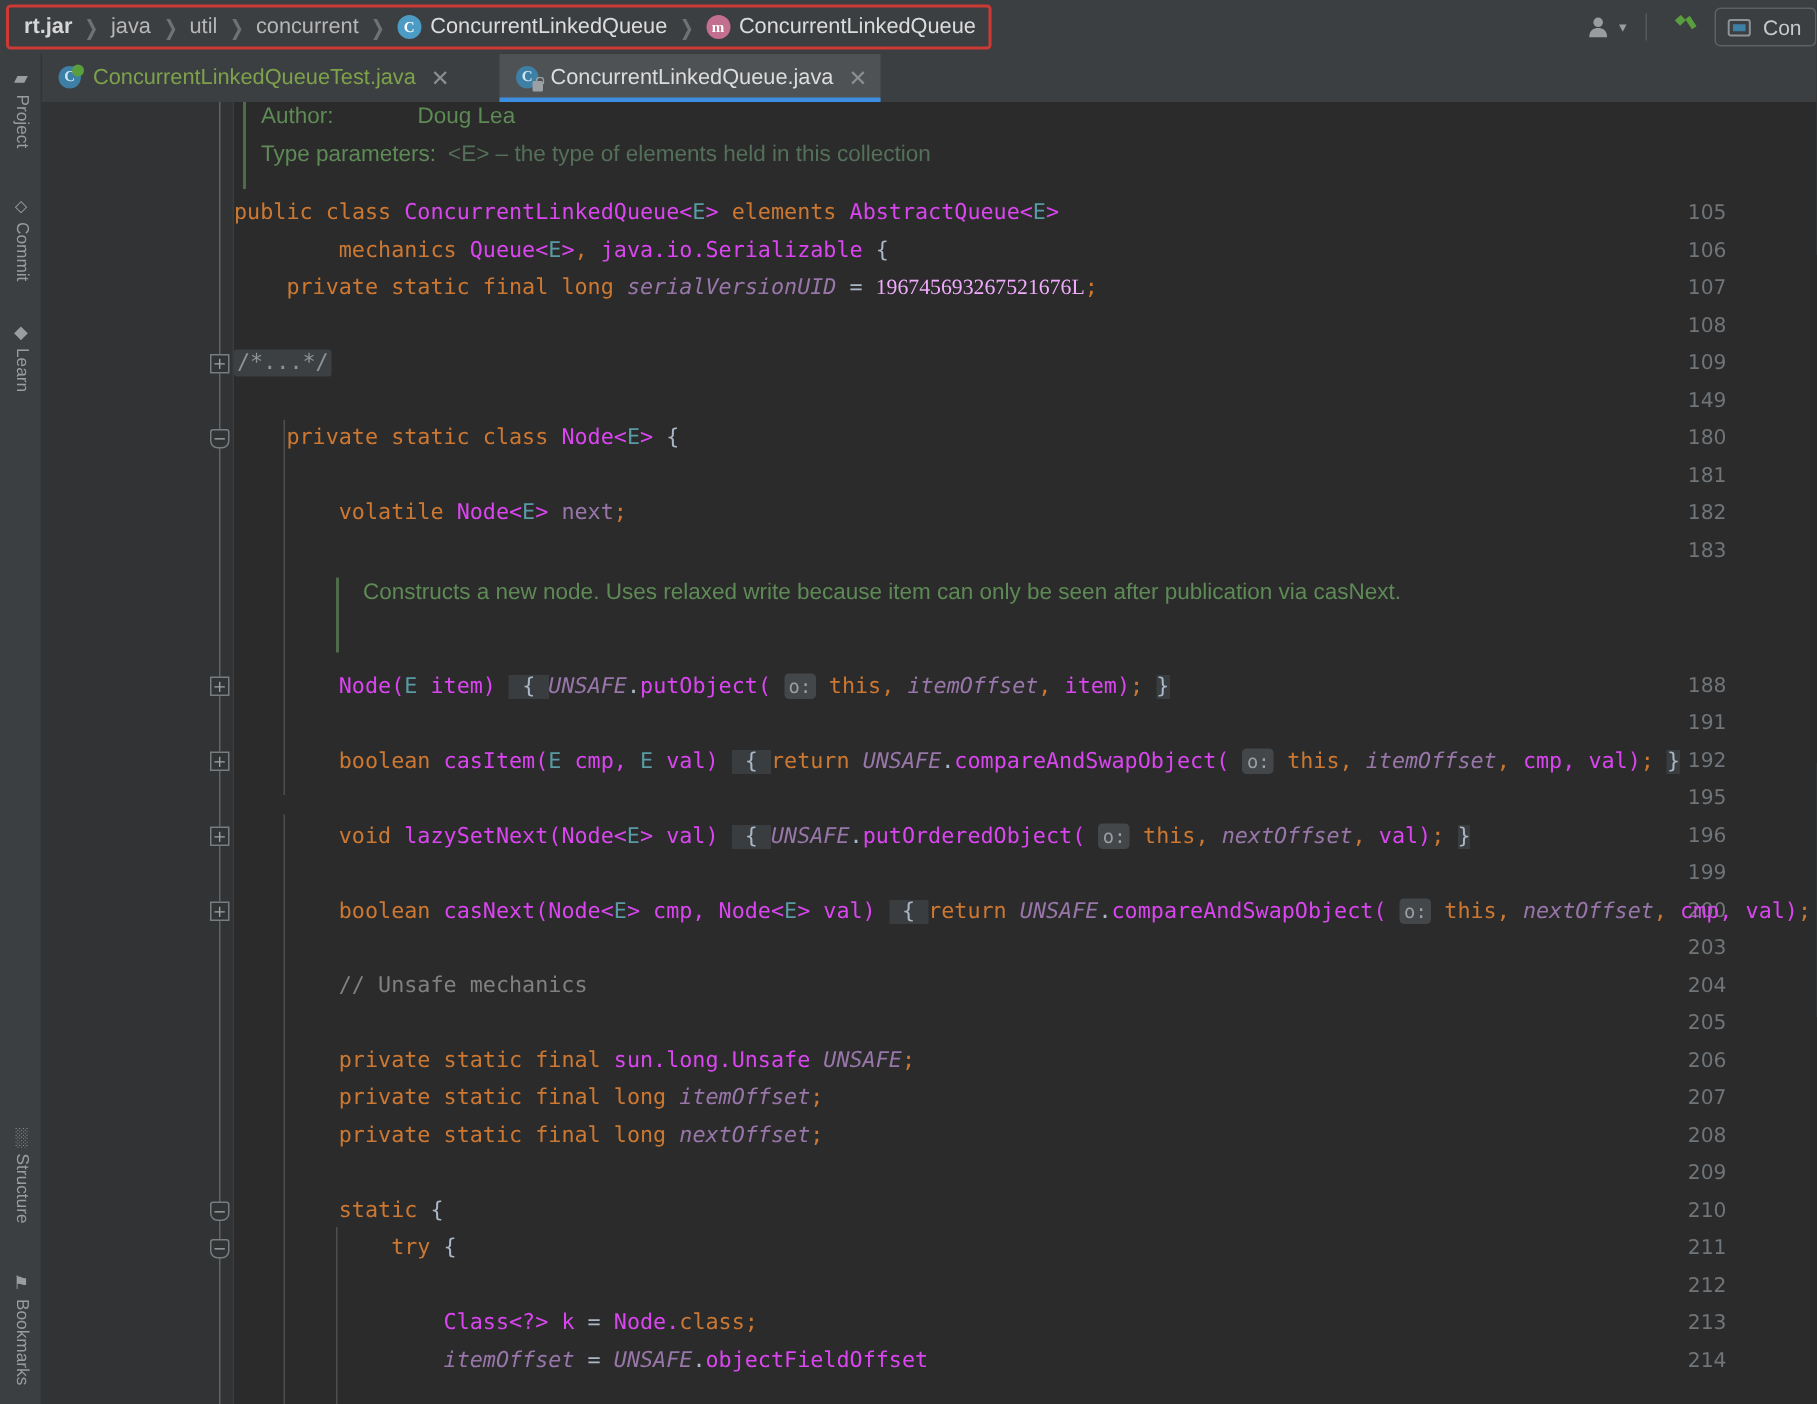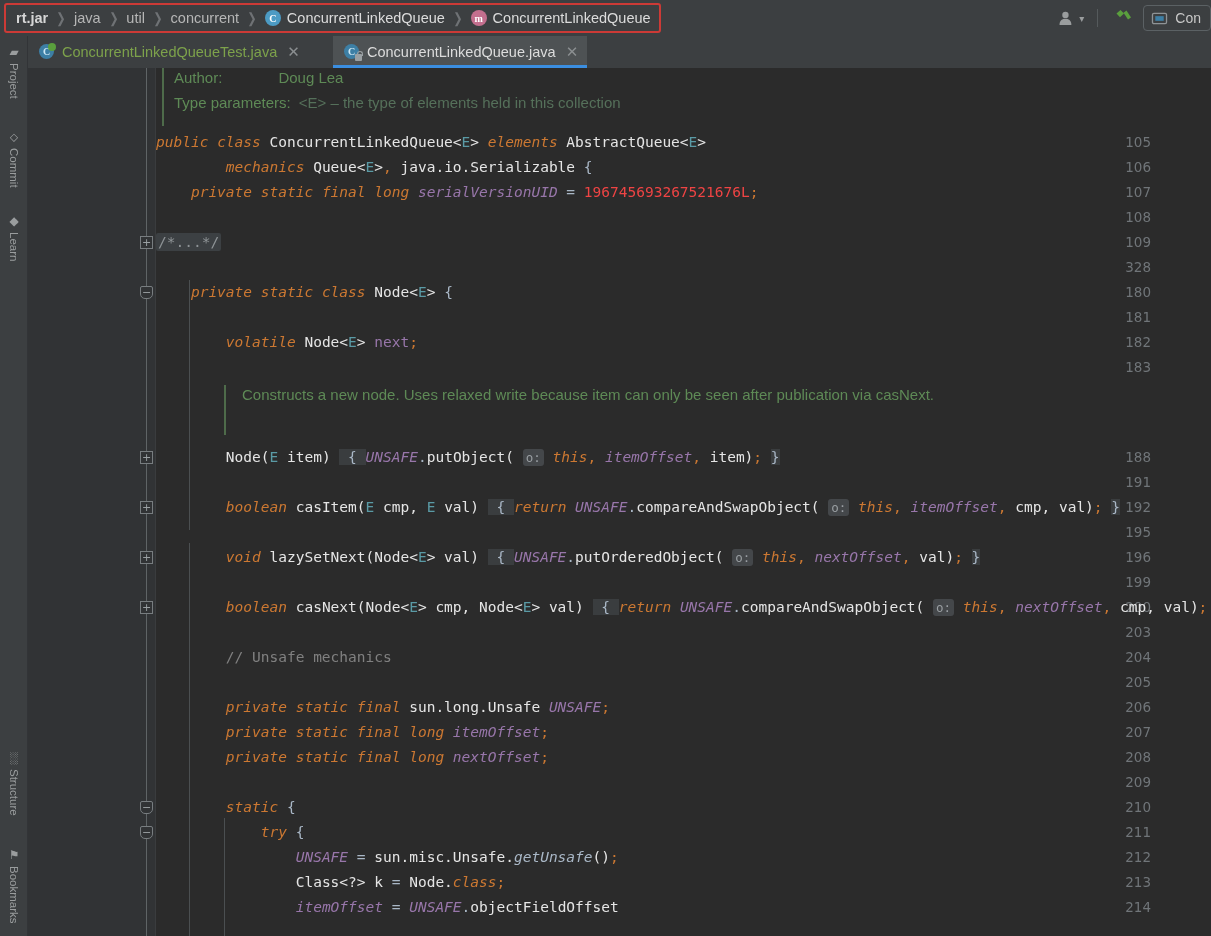--- a/index.html
+++ b/index.html
@@ -159,26 +159,26 @@
     font-size: 15px; color: #5e8a56; line-height: 25px; white-space: pre;
   }
   .jdoc-bar { position: absolute; width: 2px; background: #4e6b4a; }
   .jdoc-wrap {
     position: absolute; font-family: "Liberation Sans", sans-serif;
     font-size: 15px; color: #5e8a56; line-height: 25px;
   }
   .jdoc-dim { color: #55705a; }
 
   
-  .kw   { color: #cc7832; font-style: italic; }
-  .id   { color: #e5e5e5; }
+  .kw   { color: #cc7832; }
+  .id   { color: #d946ef; }
   .gen  { color: #5a9aa5; }
   .fld  { color: #9876aa; font-style: italic; }
   .fldn { color: #9876aa; }
-  .num  { color: #ef4444; }
+  .num  { color: #f0abfc; font-family: Liberation Serif, serif; }
   .stat { color: #a9b7c6; font-style: italic; }
   .cmt  { color: #808080; }
   .punc { color: #a9b7c6; }
   .semi { color: #cc7832; }
 
   .foldtxt {
     background: #3c4043; color: #8e9396; padding: 1px 2px; border-radius: 2px;
   }
   .bracehl { background: #3a3d3f; }
   .inlay {
@@ -288,21 +288,21 @@
 
     <div id="gutter"></div>
     <div id="gutter-edge"></div>
 
     <div>
       <div class="lnum" style="top:62px;">105</div>
       <div class="lnum" style="top:87px;">106</div>
       <div class="lnum" style="top:112px;">107</div>
       <div class="lnum" style="top:137px;">108</div>
       <div class="lnum" style="top:162px;">109</div>
-      <div class="lnum" style="top:187px;">328</div>
+      <div class="lnum" style="top:187px;">149</div>
       <div class="lnum" style="top:212px;">180</div>
       <div class="lnum" style="top:237px;">181</div>
       <div class="lnum" style="top:262px;">182</div>
       <div class="lnum" style="top:287px;">183</div>
       <div class="lnum" style="top:377px;">188</div>
       <div class="lnum" style="top:402px;">191</div>
       <div class="lnum" style="top:427px;">192</div>
       <div class="lnum" style="top:452px;">195</div>
       <div class="lnum" style="top:477px;">196</div>
       <div class="lnum" style="top:502px;">199</div>
@@ -370,21 +370,20 @@
       <div class="cline" style="top:627px;">        <span class="kw">private</span> <span class="kw">static</span> <span class="kw">final</span> <span class="id">sun.long.Unsafe</span> <span class="fld">UNSAFE</span><span class="semi">;</span></div>
 
       <div class="cline" style="top:652px;">        <span class="kw">private</span> <span class="kw">static</span> <span class="kw">final</span> <span class="kw">long</span> <span class="fld">itemOffset</span><span class="semi">;</span></div>
 
       <div class="cline" style="top:677px;">        <span class="kw">private</span> <span class="kw">static</span> <span class="kw">final</span> <span class="kw">long</span> <span class="fld">nextOffset</span><span class="semi">;</span></div>
 
       <div class="cline" style="top:727px;">        <span class="kw">static</span> <span class="punc">{</span></div>
 
       <div class="cline" style="top:752px;">            <span class="kw">try</span> <span class="punc">{</span></div>
 
-      <div class="cline" style="top:777px;">                <span class="fld">UNSAFE</span> <span class="punc">=</span> <span class="id">sun.misc.Unsafe.</span><span class="stat">getUnsafe</span><span class="id">()</span><span class="semi">;</span></div>
 
       <div class="cline" style="top:827px;">                <span class="fld">itemOffset</span> <span class="punc">=</span> <span class="fld">UNSAFE</span><span class="punc">.</span><span class="id">objectFieldOffset</span></div>
 
       <div class="cline" style="top:802px;">                <span class="id">Class&lt;?&gt; k</span> <span class="punc">=</span> <span class="id">Node.</span><span class="kw">class</span><span class="semi">;</span></div>
 
     </div>
   </div>
 </div>
 
 </body></html>

